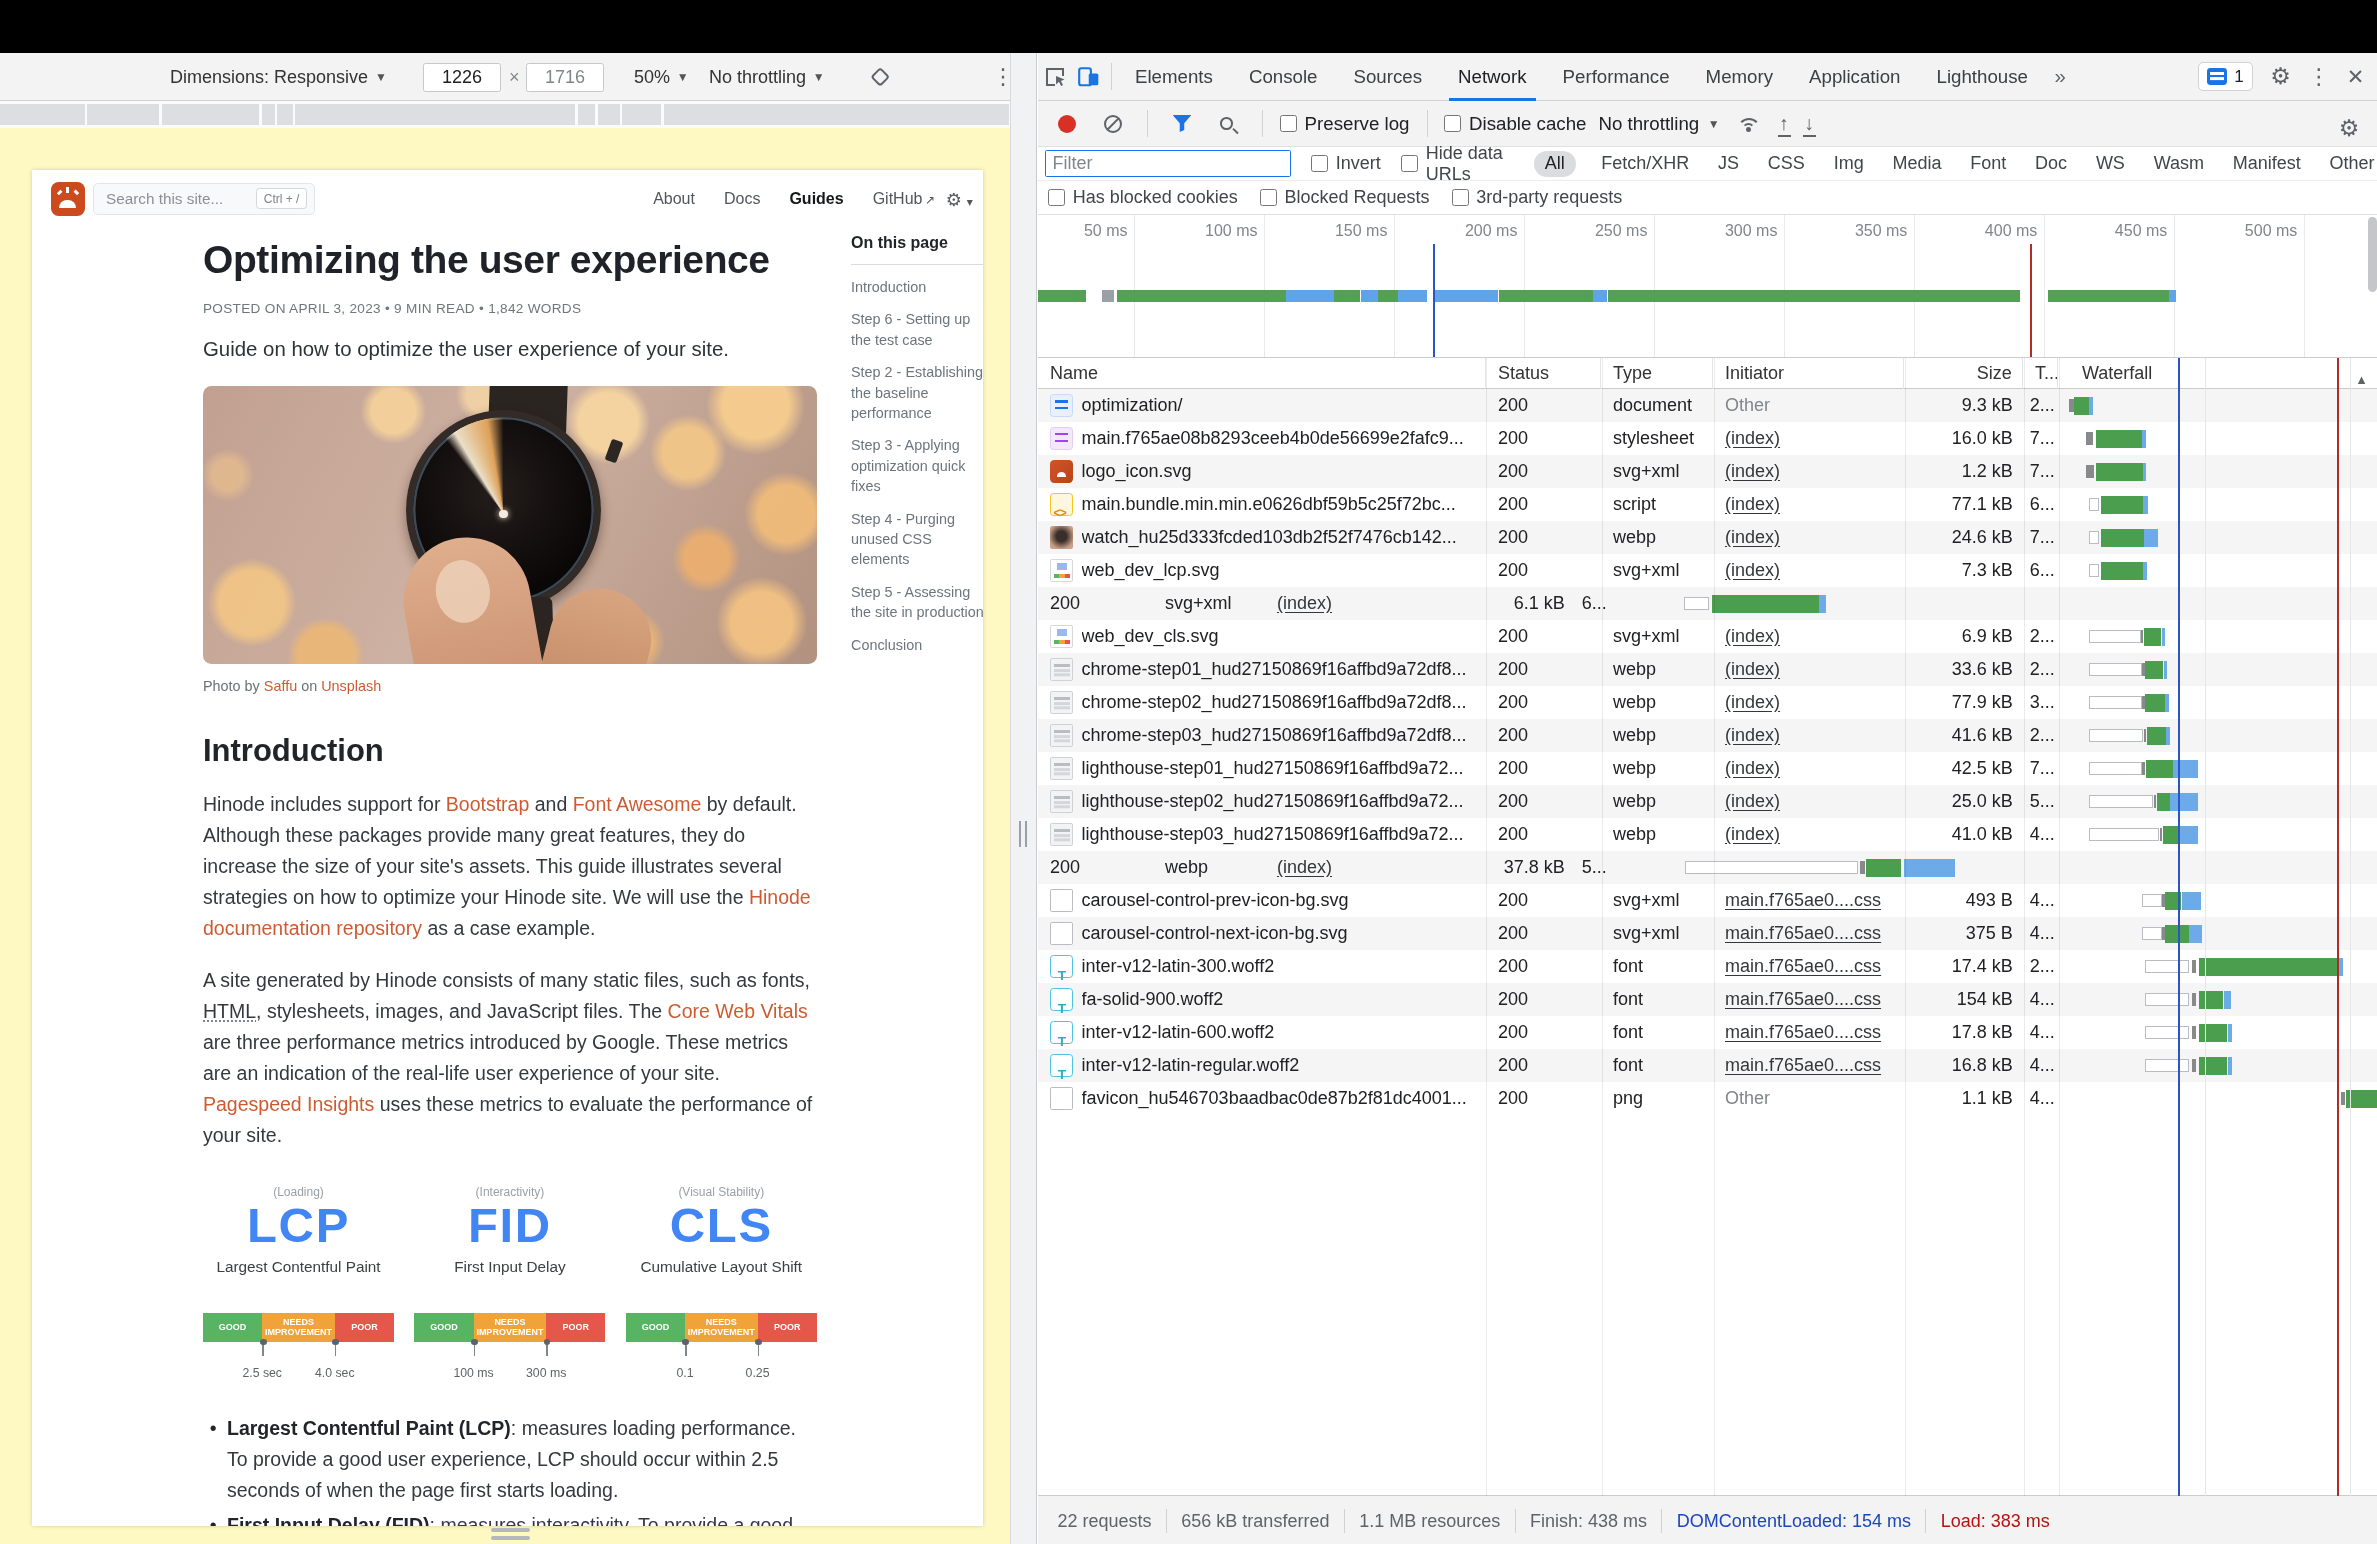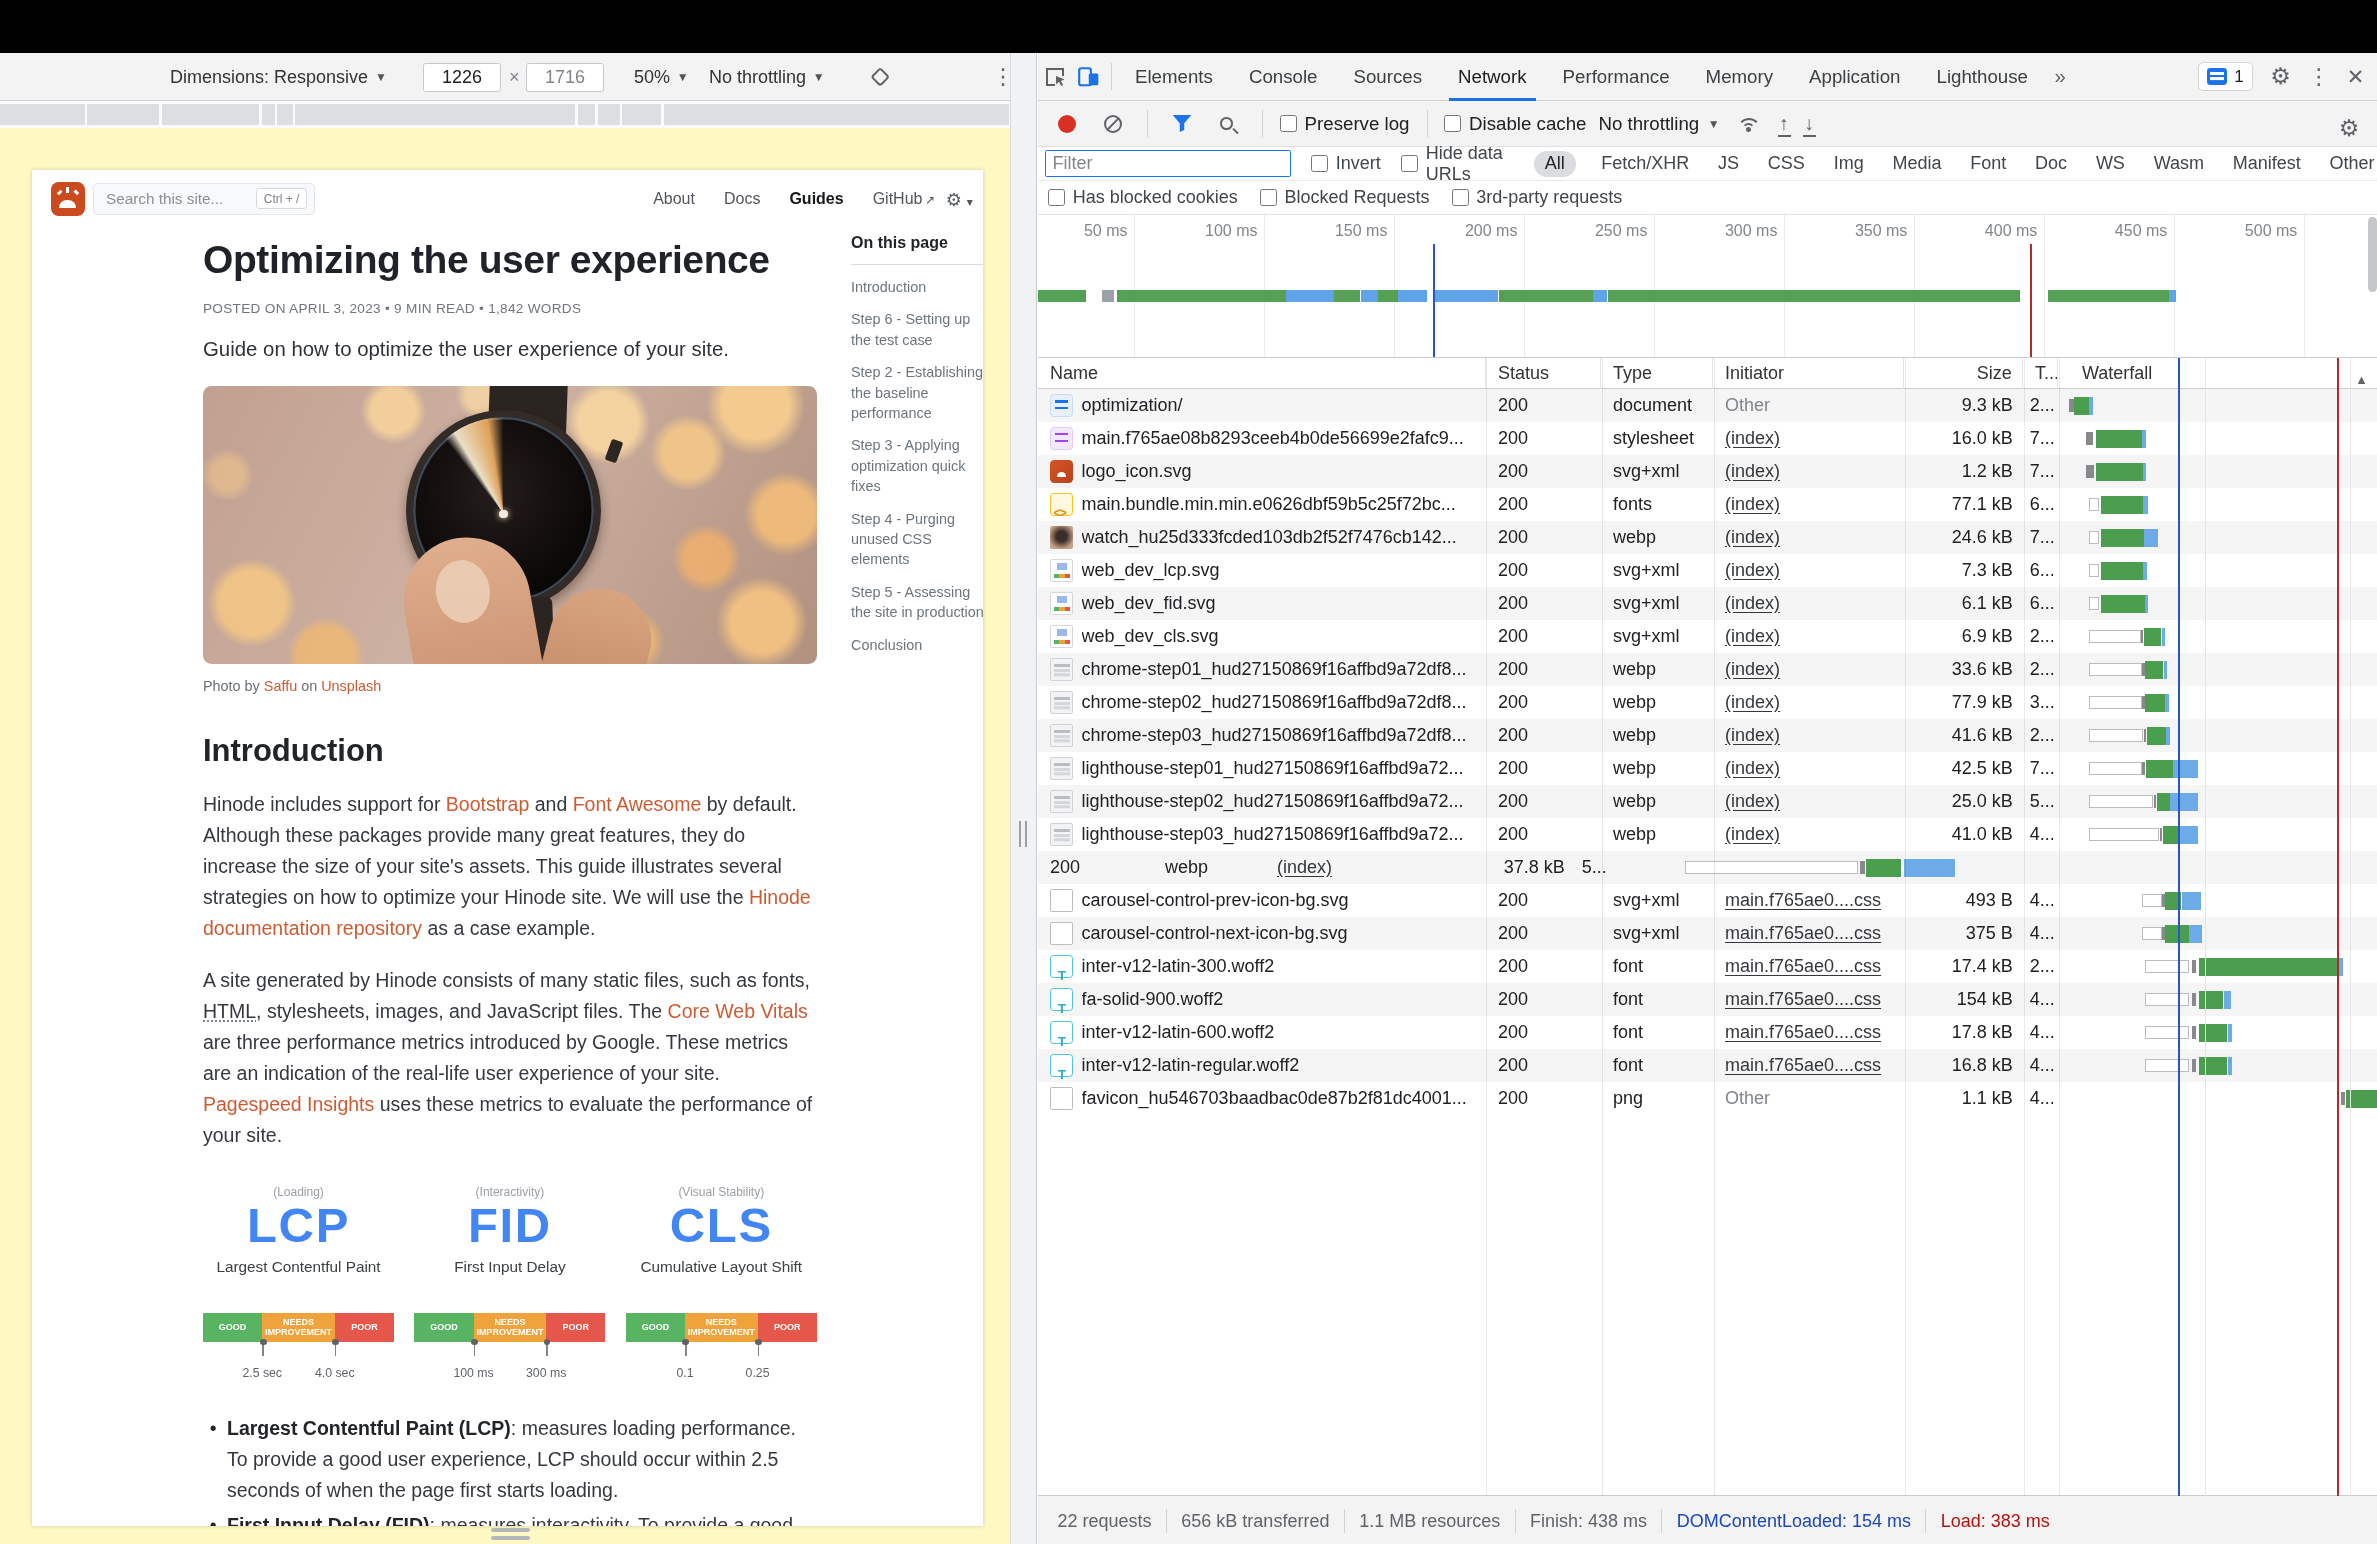--- a/index.html
+++ b/index.html
@@ -621,21 +621,21 @@
             <div class="wf-green" style="left: 12%; width: 14.7%;"></div>
             <div class="wf-blue" style="left: 26.7%; width: 0.9%;"></div>
           </div>
         </div>
         <div class="net-row">
           <div class="cell c-name">
             <span class="ric ic-js"></span>
             <span class="name-text">main.bundle.min.min.e0626dbf59b5c25f72bc...</span>
           </div>
           <div class="cell c-status">200</div>
-          <div class="cell c-type">fonts</div>
+          <div class="cell c-type">script</div>
           <div class="cell c-init"><span class="init-link">(index)</span></div>
           <div class="cell c-size">77.1 kB</div>
           <div class="cell c-time">6...</div>
           <div class="cell c-wf">
             <div class="wf-box" style="left: 9.6%; width: 3.3%;"></div>
             <div class="wf-green" style="left: 13.3%; width: 13.2%;"></div>
             <div class="wf-blue" style="left: 26.7%; width: 1.3%;"></div>
           </div>
         </div>
         <div class="net-row odd">
@@ -664,24 +664,20 @@
           <div class="cell c-init"><span class="init-link">(index)</span></div>
           <div class="cell c-size">7.3 kB</div>
           <div class="cell c-time">6...</div>
           <div class="cell c-wf">
             <div class="wf-box" style="left: 9.6%; width: 3.3%;"></div>
             <div class="wf-green" style="left: 13.3%; width: 13.4%;"></div>
             <div class="wf-blue" style="left: 26.7%; width: 1%;"></div>
           </div>
         </div>
         <div class="net-row odd">
-          <div class="cell c-name">
-            <span class="ric th-vital"></span>
-            <span class="name-text">web_dev_fid.svg</span>
-          </div>
           <div class="cell c-status">200</div>
           <div class="cell c-type">svg+xml</div>
           <div class="cell c-init"><span class="init-link">(index)</span></div>
           <div class="cell c-size">6.1 kB</div>
           <div class="cell c-time">6...</div>
           <div class="cell c-wf">
             <div class="wf-box" style="left: 9.6%; width: 3.3%;"></div>
             <div class="wf-green" style="left: 13.3%; width: 13.9%;"></div>
             <div class="wf-blue" style="left: 27.2%; width: 0.9%;"></div>
           </div>

